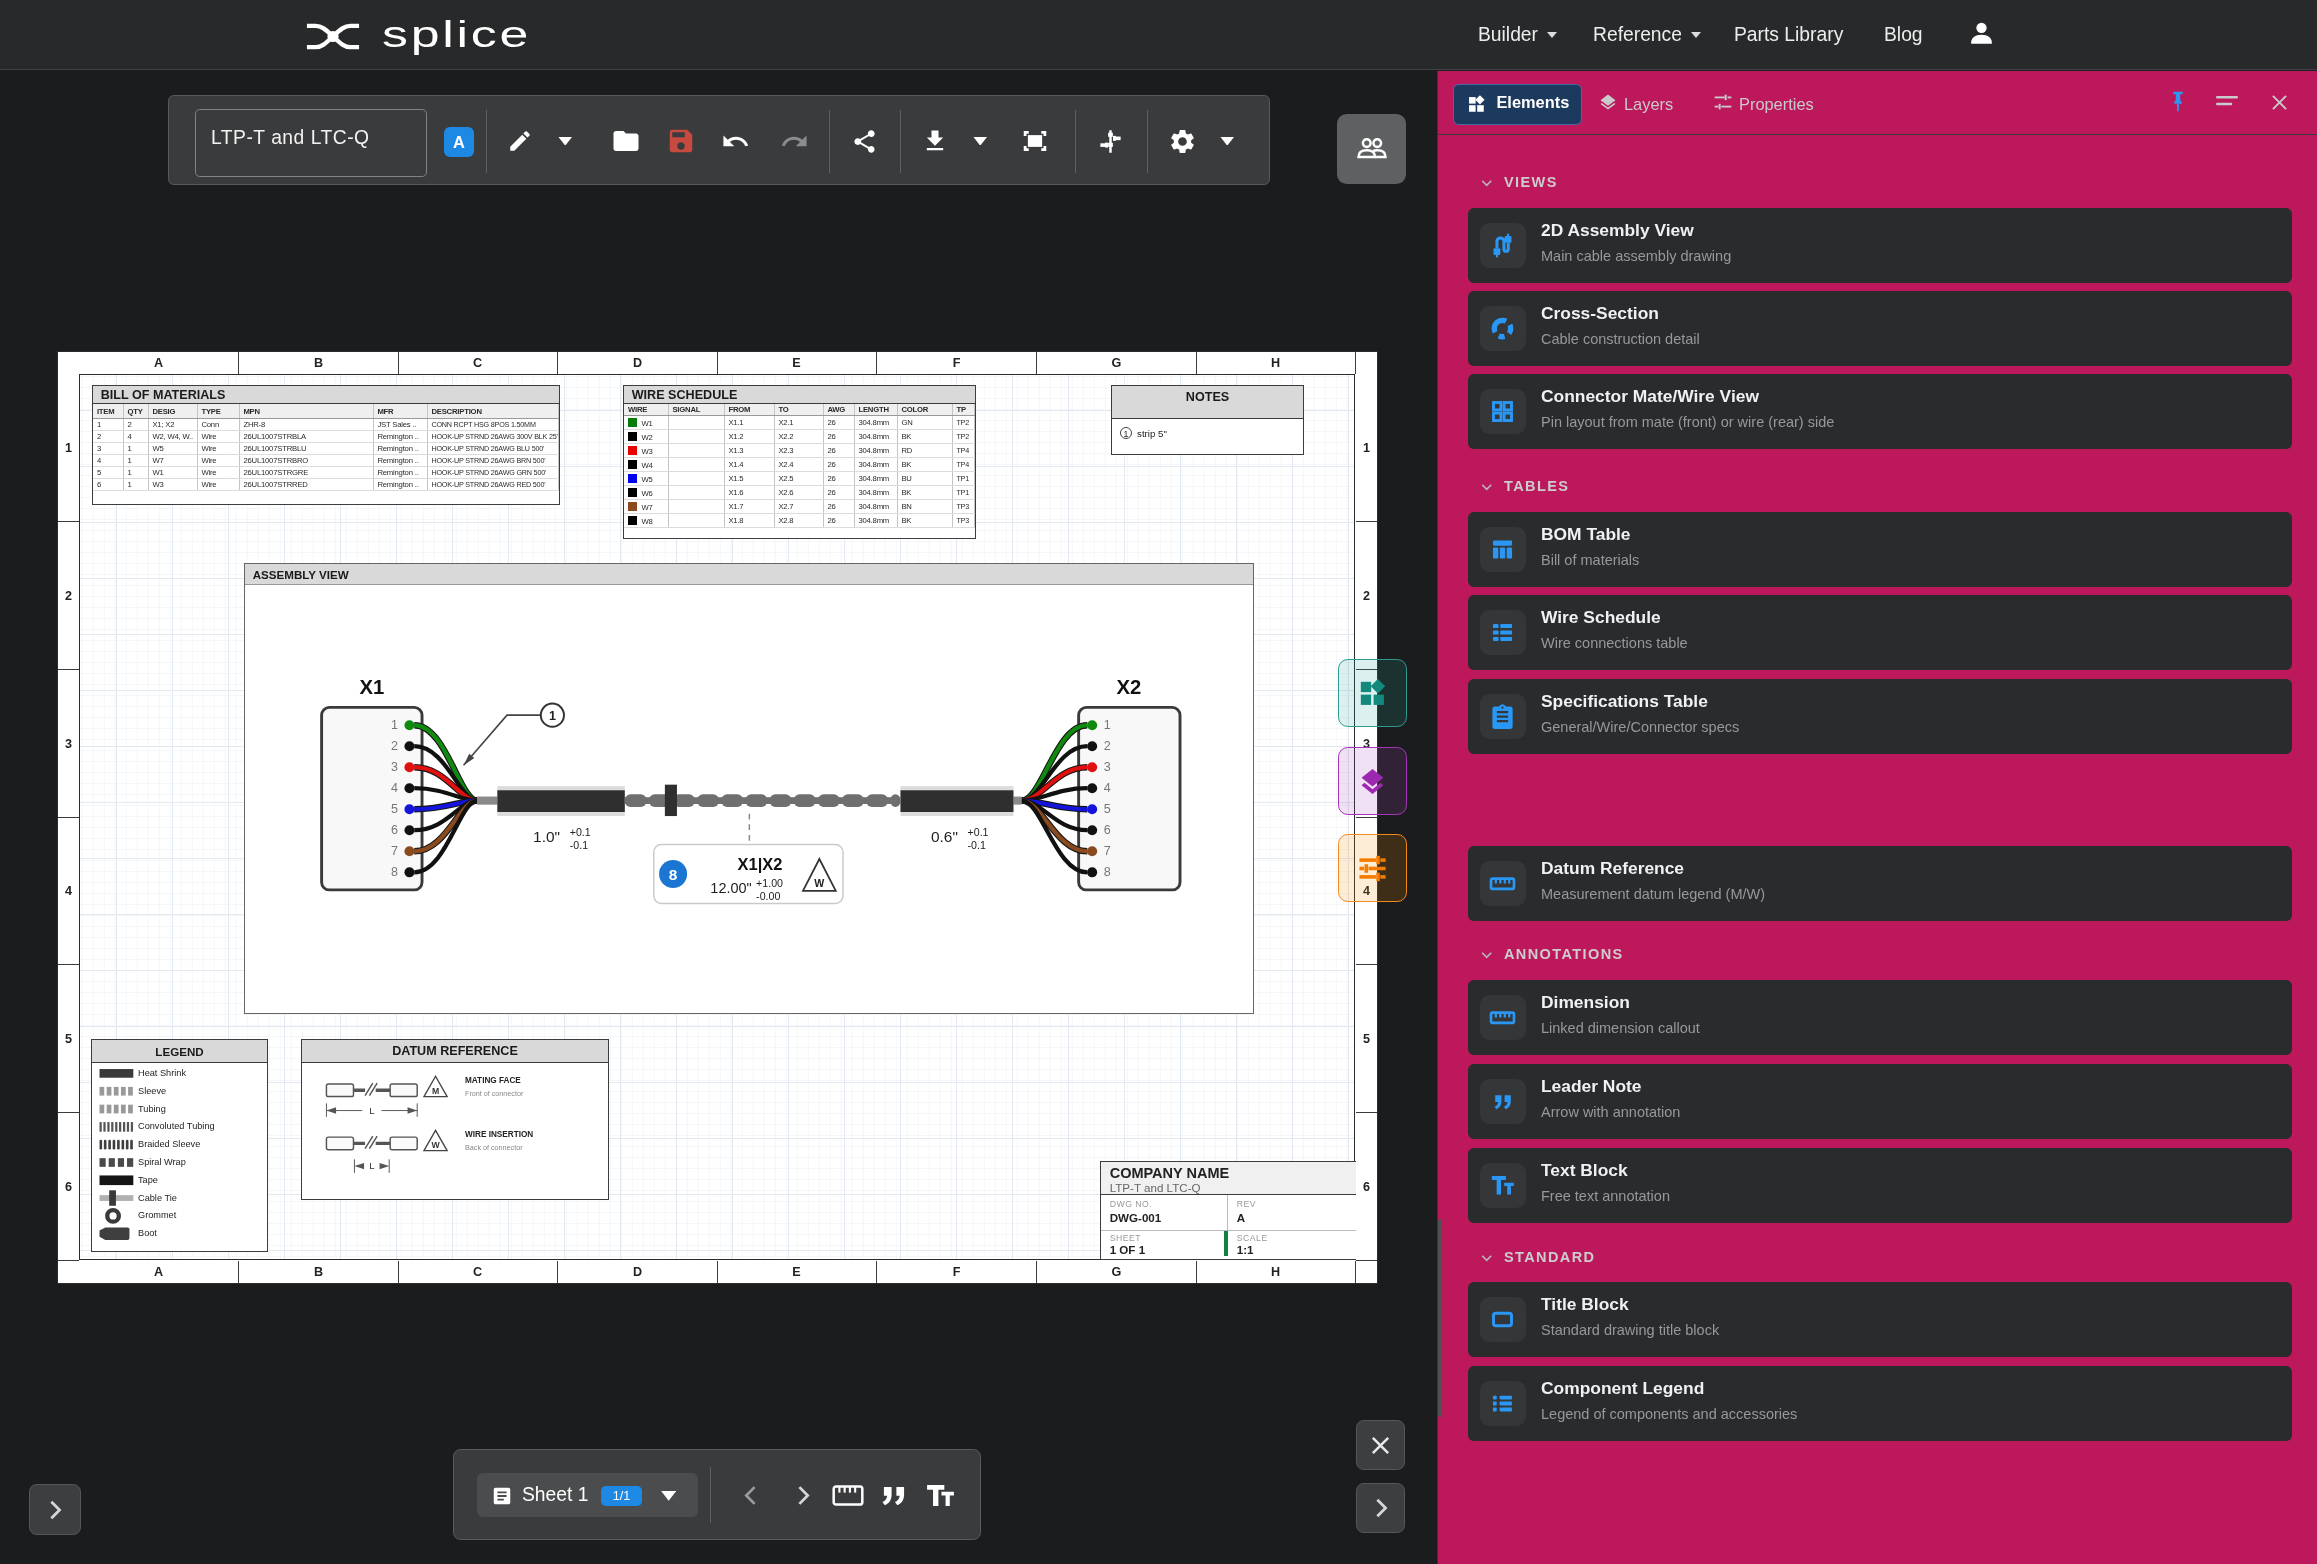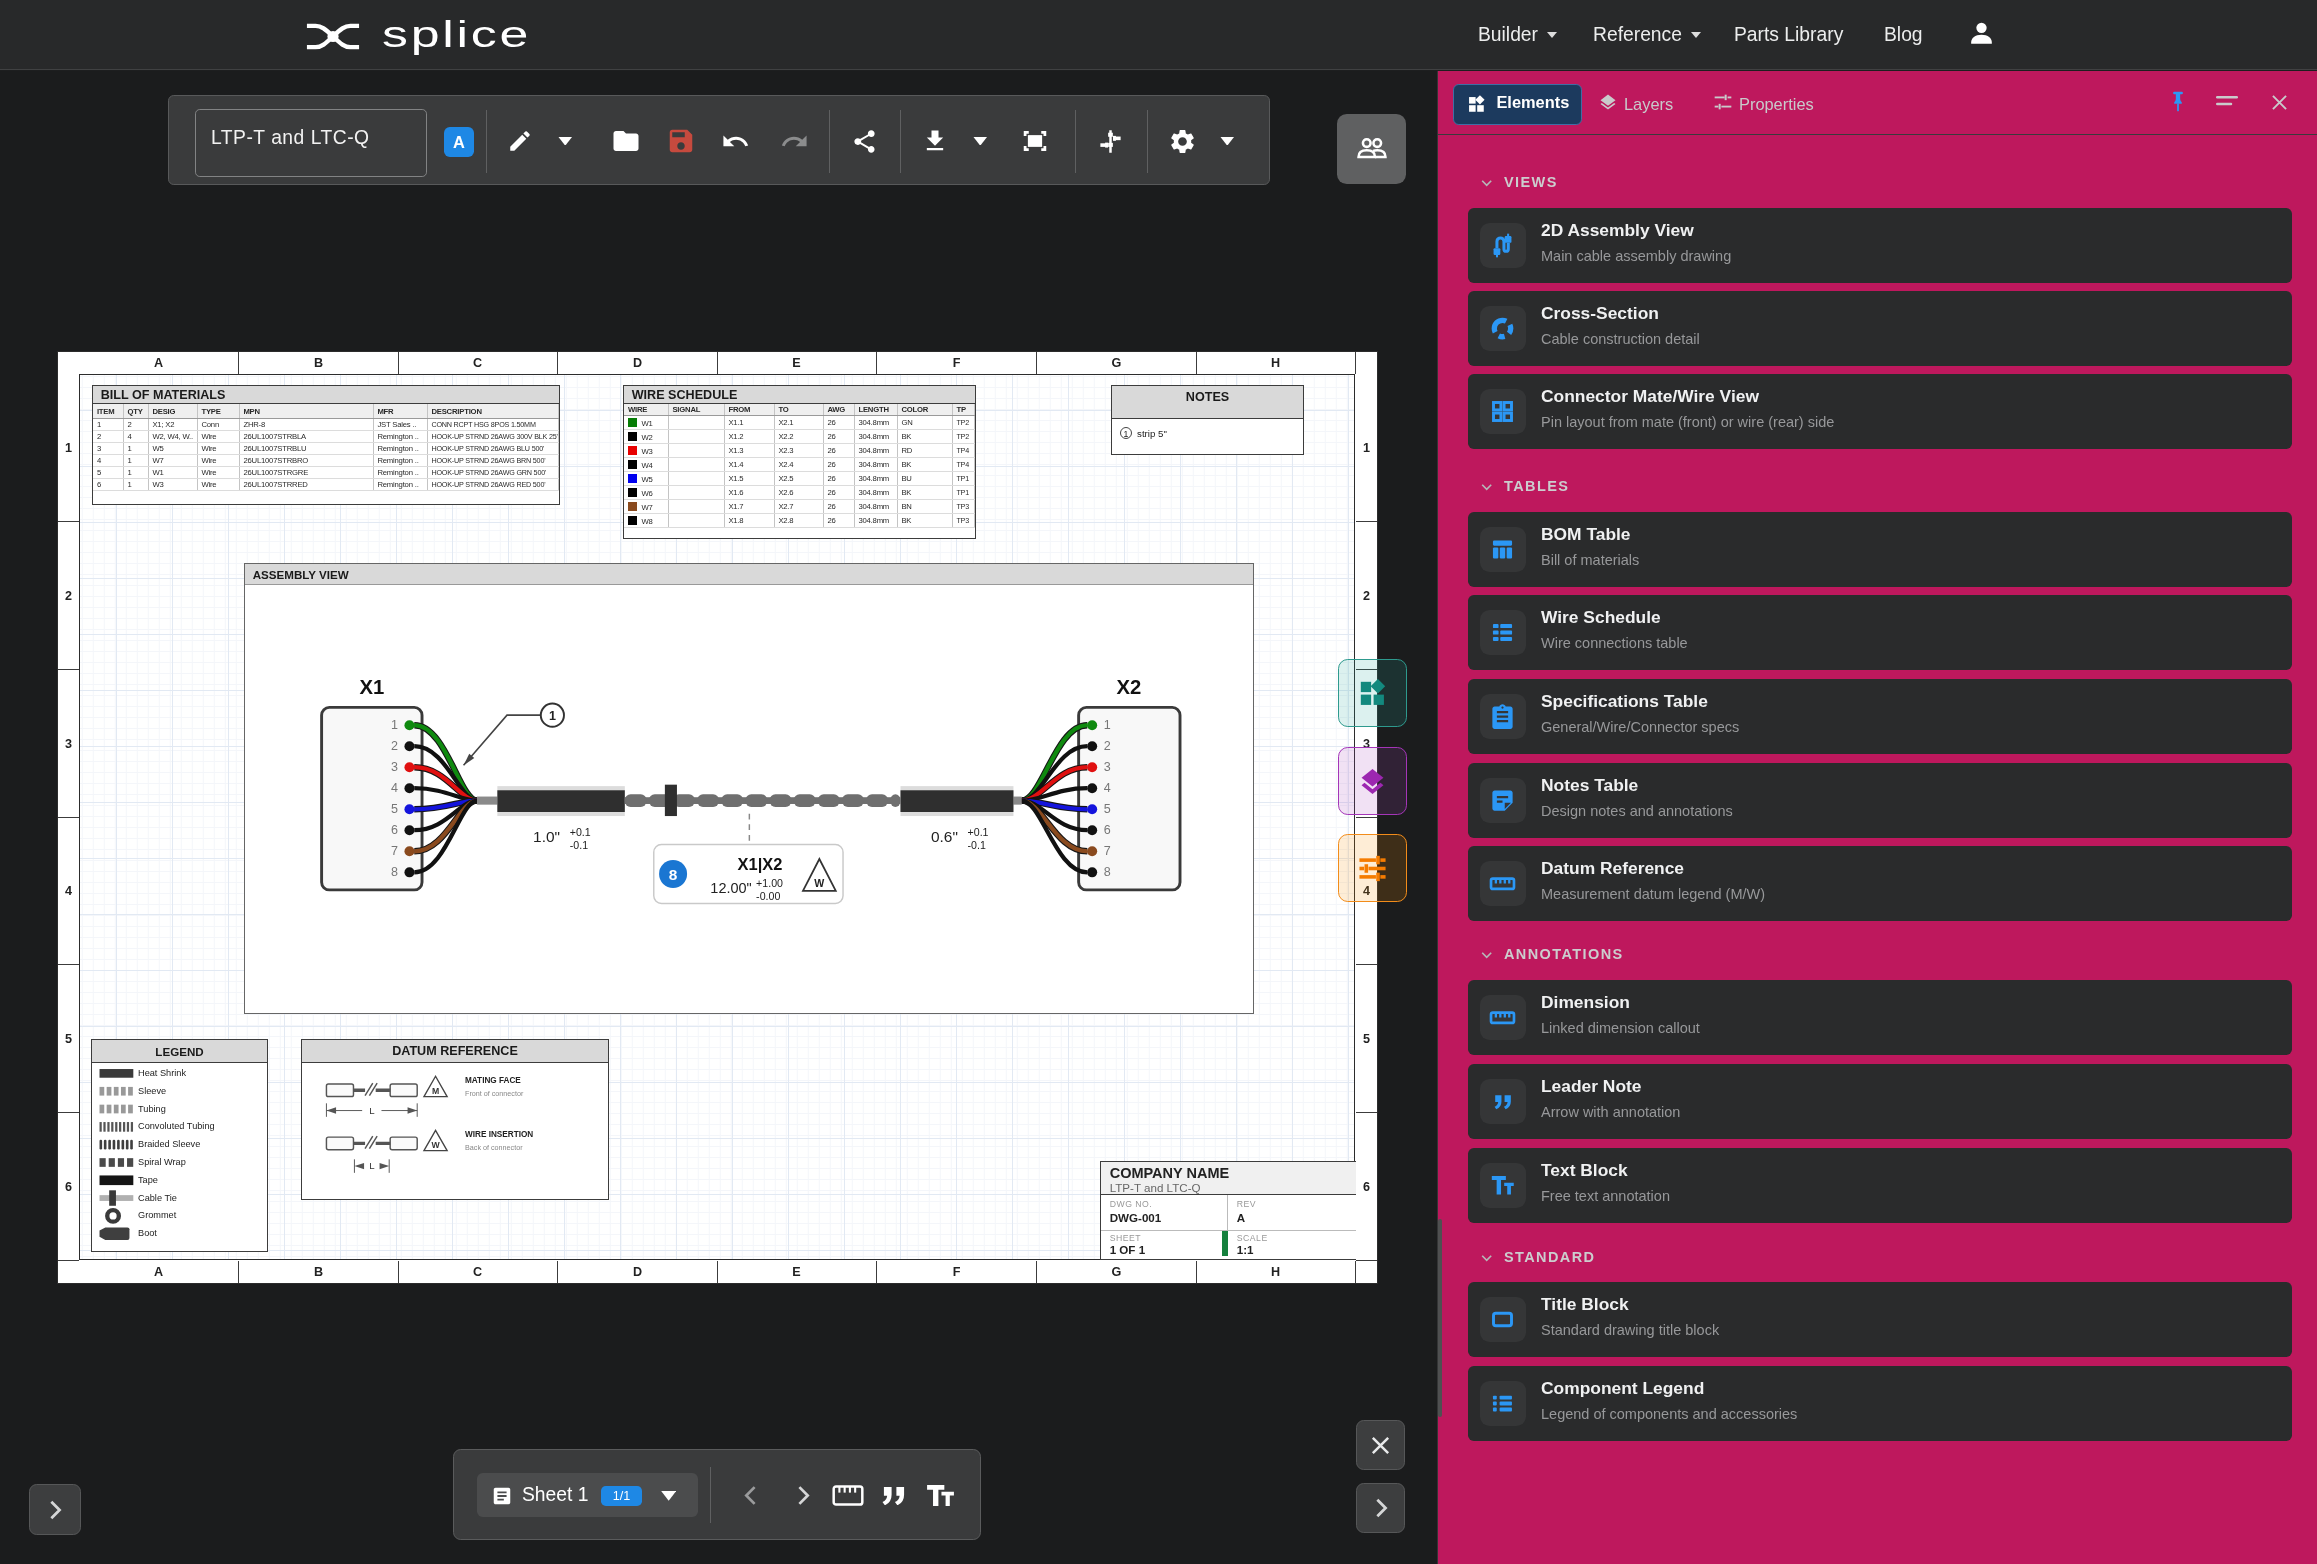--- a/index.html
+++ b/index.html
@@ -403,21 +403,21 @@
 <div class="abs" style="left:0;top:0;width:127px;height:100%;border-right:1px solid #bbb;padding:3.9px 0 0 8.7px;">
             <div style="font-size:8.7px;color:#999;letter-spacing:0.5px;">DWG NO.</div>
             <div style="font-size:11.6px;font-weight:bold;color:#222;margin-top:1.9px;">DWG-001</div>
           </div>
 <div class="abs" style="left:127px;top:0;right:0;height:100%;padding:3.9px 0 0 8.7px;">
             <div style="font-size:8.7px;color:#999;letter-spacing:0.5px;">REV</div>
             <div style="font-size:11.6px;font-weight:bold;color:#222;margin-top:1.9px;">A</div>
           </div>
 </div>
 <div style="position:relative;height:25px;">
-<div class="abs" style="left:0;top:0;width:127px;height:100%;border-right:6px solid #15803d;padding:1.9px 0 0 8.7px;">
+<div class="abs" style="left:0;top:0;width:127px;height:100%;border-right:4px solid #15803d;padding:1.9px 0 0 8.7px;">
             <div style="font-size:8.7px;color:#999;letter-spacing:0.5px;">SHEET</div>
             <div style="font-size:11.6px;font-weight:bold;color:#222;margin-top:0px;">1 OF 1</div>
           </div>
 <div class="abs" style="left:127px;top:0;right:0;height:100%;padding:1.9px 0 0 8.7px;">
             <div style="font-size:8.7px;color:#999;letter-spacing:0.5px;">SCALE</div>
             <div style="font-size:11.6px;font-weight:bold;color:#222;margin-top:0px;">1:1</div>
           </div>
 </div>
 </div>
       <svg class="abs" style="left:0;top:0;" width="1319" height="931" viewBox="0 0 1366 964">
@@ -771,29 +771,20 @@
     </div>
     <div class="card" style="top:608px;">
       <div class="cicon">
         <svg width="27" height="27" viewBox="0 0 24 24" fill="#2b97f5">
           <path d="M19 3h-4.18C14.4 1.84 13.3 1 12 1c-1.3 0-2.4.84-2.82 2H5c-1.1 0-2 .9-2 2v16c0 1.1.9 2 2 2h14c1.1 0 2-.9 2-2V5c0-1.1-.9-2-2-2zm-7 0c.55 0 1 .45 1 1s-.45 1-1 1-1-.45-1-1 .45-1 1-1zm5 14H7v-2h10v2zm0-4H7v-2h10v2zm0-4H7V7h10v2z"></path>
         </svg>
       </div>
       <div class="ctitle">Specifications Table</div>
       <div class="csub">General/Wire/Connector specs</div>
     </div>
-    <div class="card" style="top:692px;">
-      <div class="cicon">
-        <svg width="27" height="27" viewBox="0 0 24 24" fill="#2b97f5">
-          <path d="M19 3H5c-1.1 0-2 .9-2 2v14c0 1.1.9 2 2 2h9l7-7V5c0-1.1-.9-2-2-2zM7 8h10v2H7V8zm5 6H7v-2h5v2zm2 5.5V14h5.5L14 19.5z"></path>
-        </svg>
-      </div>
-      <div class="ctitle">Notes Table</div>
-      <div class="csub">Design notes and annotations</div>
-    </div>
     <div class="card" style="top:775px;">
       <div class="cicon">
         <svg width="29" height="29" viewBox="0 0 24 24" fill="none" stroke="#2b97f5" stroke-width="2.2">
           <rect x="2.5" y="8" width="19" height="8.5" rx="1.5"></rect>
           <g stroke-width="1.9">
             <line x1="6.5" y1="8.5" x2="6.5" y2="12"></line>
             <line x1="10.2" y1="8.5" x2="10.2" y2="12"></line>
             <line x1="13.9" y1="8.5" x2="13.9" y2="12"></line>
             <line x1="17.6" y1="8.5" x2="17.6" y2="12"></line>
           </g>

